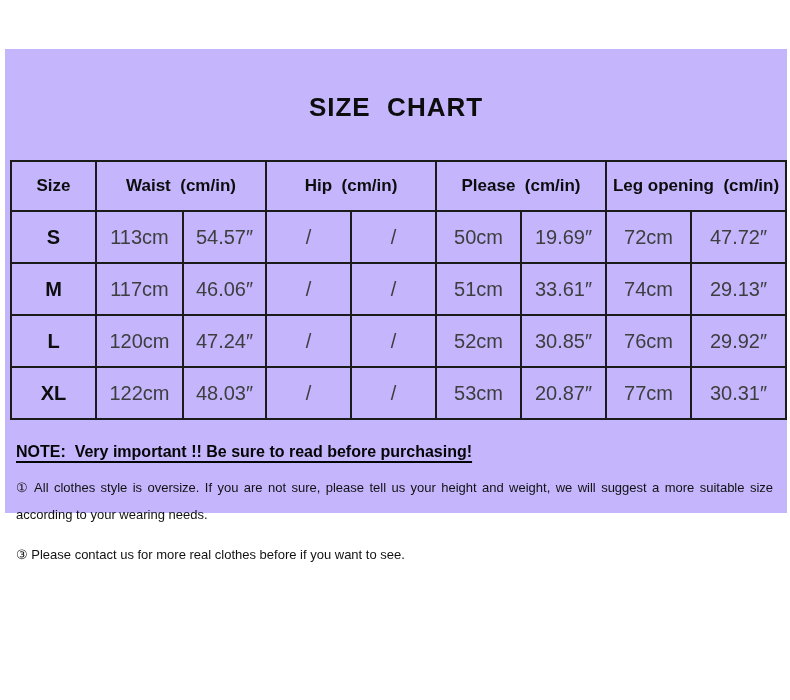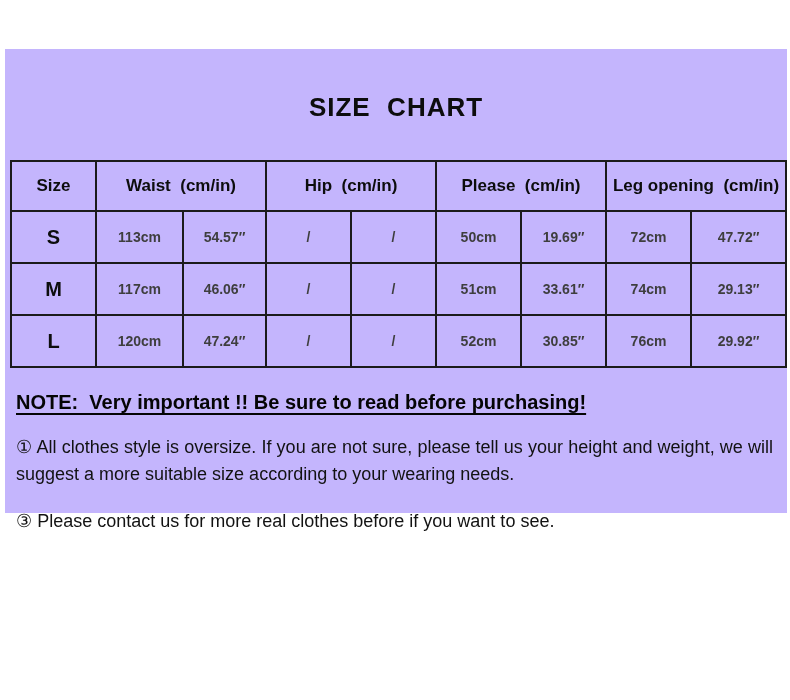--- a/index.html
+++ b/index.html
@@ -52,41 +52,41 @@
     font-weight: bold;
     white-space: pre-wrap;
     color: #0d0d0d;
   }
   td.size-cell {
     font-size: 20px;
     font-weight: bold;
     color: #0d0d0d;
   }
   td.val-cell {
-    font-size: 14px;
-    font-weight: bold;
+    font-size: 20px;
+    font-weight: normal;
     color: #3e3e3e;
   }
   .notes {
     padding: 0 8px 0 5px;
   }
   .note-heading {
     margin-top: 23px;
-    font-size: 20px;
+    font-size: 16px;
     font-weight: bold;
     white-space: pre-wrap;
     color: #050505;
     text-decoration: underline;
     text-decoration-thickness: 2px;
     text-underline-offset: 4px;
     display: inline-block;
   }
   .note-item {
-    margin-top: 20px;
-    font-size: 18px;
+    margin-top: 13px;
+    font-size: 13px;
     line-height: 27px;
     color: #121212;
     text-align: justify;
   }
 </style>
 </head>
 <body>
 
 <div class="sheet">
 
@@ -142,20 +142,31 @@
         <td class="size-cell">L</td>
         <td class="val-cell">120cm</td>
         <td class="val-cell">47.24″</td>
         <td class="val-cell">/</td>
         <td class="val-cell">/</td>
         <td class="val-cell">52cm</td>
         <td class="val-cell">30.85″</td>
         <td class="val-cell">76cm</td>
         <td class="val-cell">29.92″</td>
       </tr>
+      <tr>
+        <td class="size-cell">XL</td>
+        <td class="val-cell">122cm</td>
+        <td class="val-cell">48.03″</td>
+        <td class="val-cell">/</td>
+        <td class="val-cell">/</td>
+        <td class="val-cell">53cm</td>
+        <td class="val-cell">20.87″</td>
+        <td class="val-cell">77cm</td>
+        <td class="val-cell">30.31″</td>
+      </tr>
     </tbody>
   </table>
 
   <div class="notes">
     <div>
       <span class="note-heading">NOTE:  Very important !! Be sure to read before purchasing!</span>
     </div>
     <p class="note-item">① All clothes style is oversize. If you are not sure, please tell us your height and weight, we will suggest a more suitable size according to your wearing needs.</p>
     <p class="note-item">③ Please contact us for more real clothes before if you want to see.</p>
   </div>

